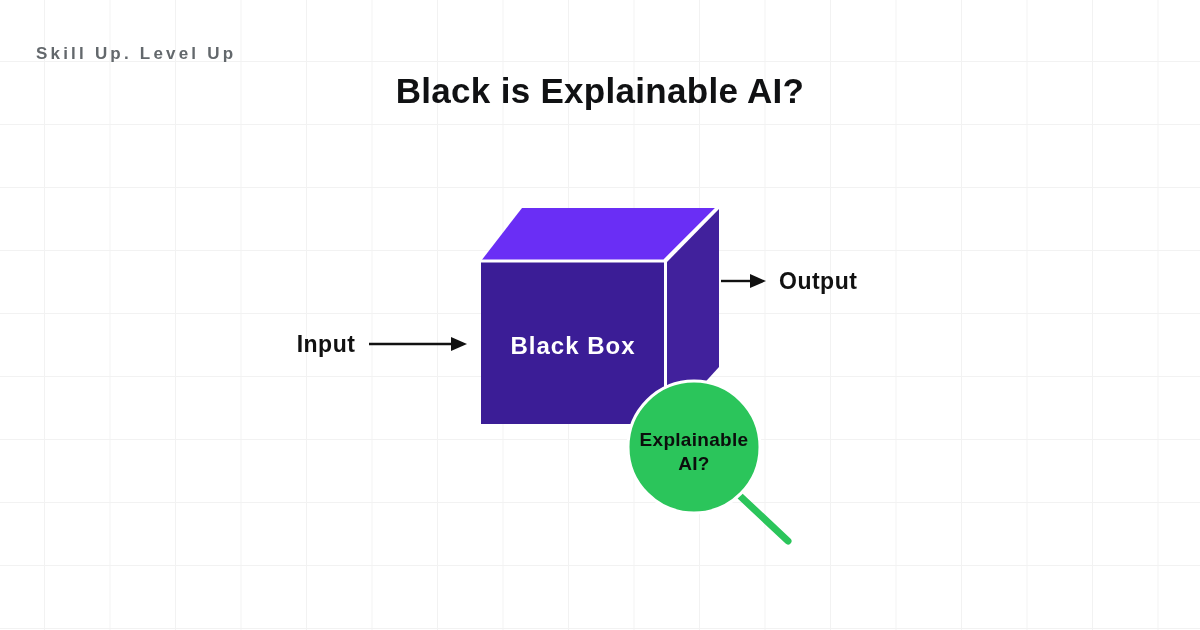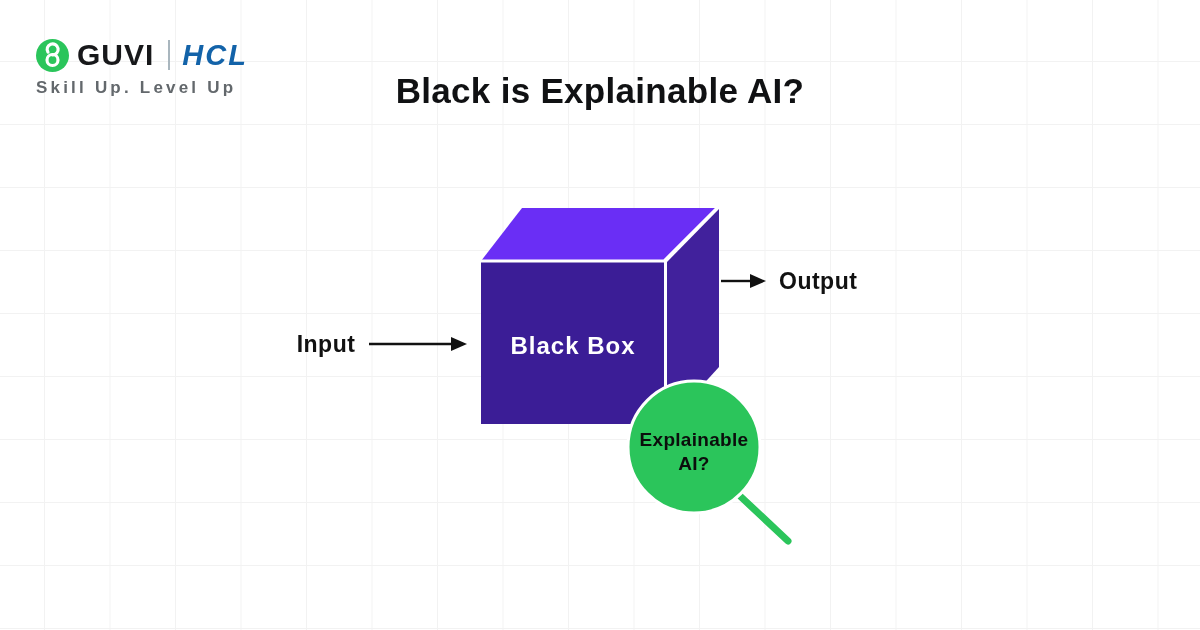--- a/index.html
+++ b/index.html
@@ -52,32 +52,20 @@
   .svg-label {
     font-family: "Liberation Sans", sans-serif;
   }
 </style>
 </head>
 <body>
 
 <div class="canvas">
 
   <header class="logo">
-    <div class="logo-row">
-      <span class="logo-badge">
-        <svg viewBox="0 0 24 24" width="33" height="33" aria-hidden="true">
-          <circle cx="12" cy="12" r="12" fill="#2BC55B"></circle>
-          <circle cx="12" cy="15.3" r="4.0" fill="none" stroke="#ffffff" stroke-width="2.3"></circle>
-          <path d="M 8.7 9.6 A 4.0 4.0 0 1 1 12 11.5" fill="none" stroke="#ffffff" stroke-width="2.3" stroke-linecap="round"></path>
-        </svg>
-      </span>
-      <span class="guvi">GUVI</span>
-      <span class="logo-divider"></span>
-      <span class="hcl">HCL</span>
-    </div>
     <div class="tagline">Skill Up. Level Up</div>
   </header>
 
   <h1 class="title">Black is Explainable AI?</h1>
 
   <svg class="diagram" viewBox="0 0 1200 630" aria-hidden="true">
 
     <g>
       <polygon points="481,261 522,208 717,208 664,261" fill="#6A2EF5"></polygon>
       <polygon points="667,262 719,209 719,367 667,424" fill="#41219C"></polygon>

